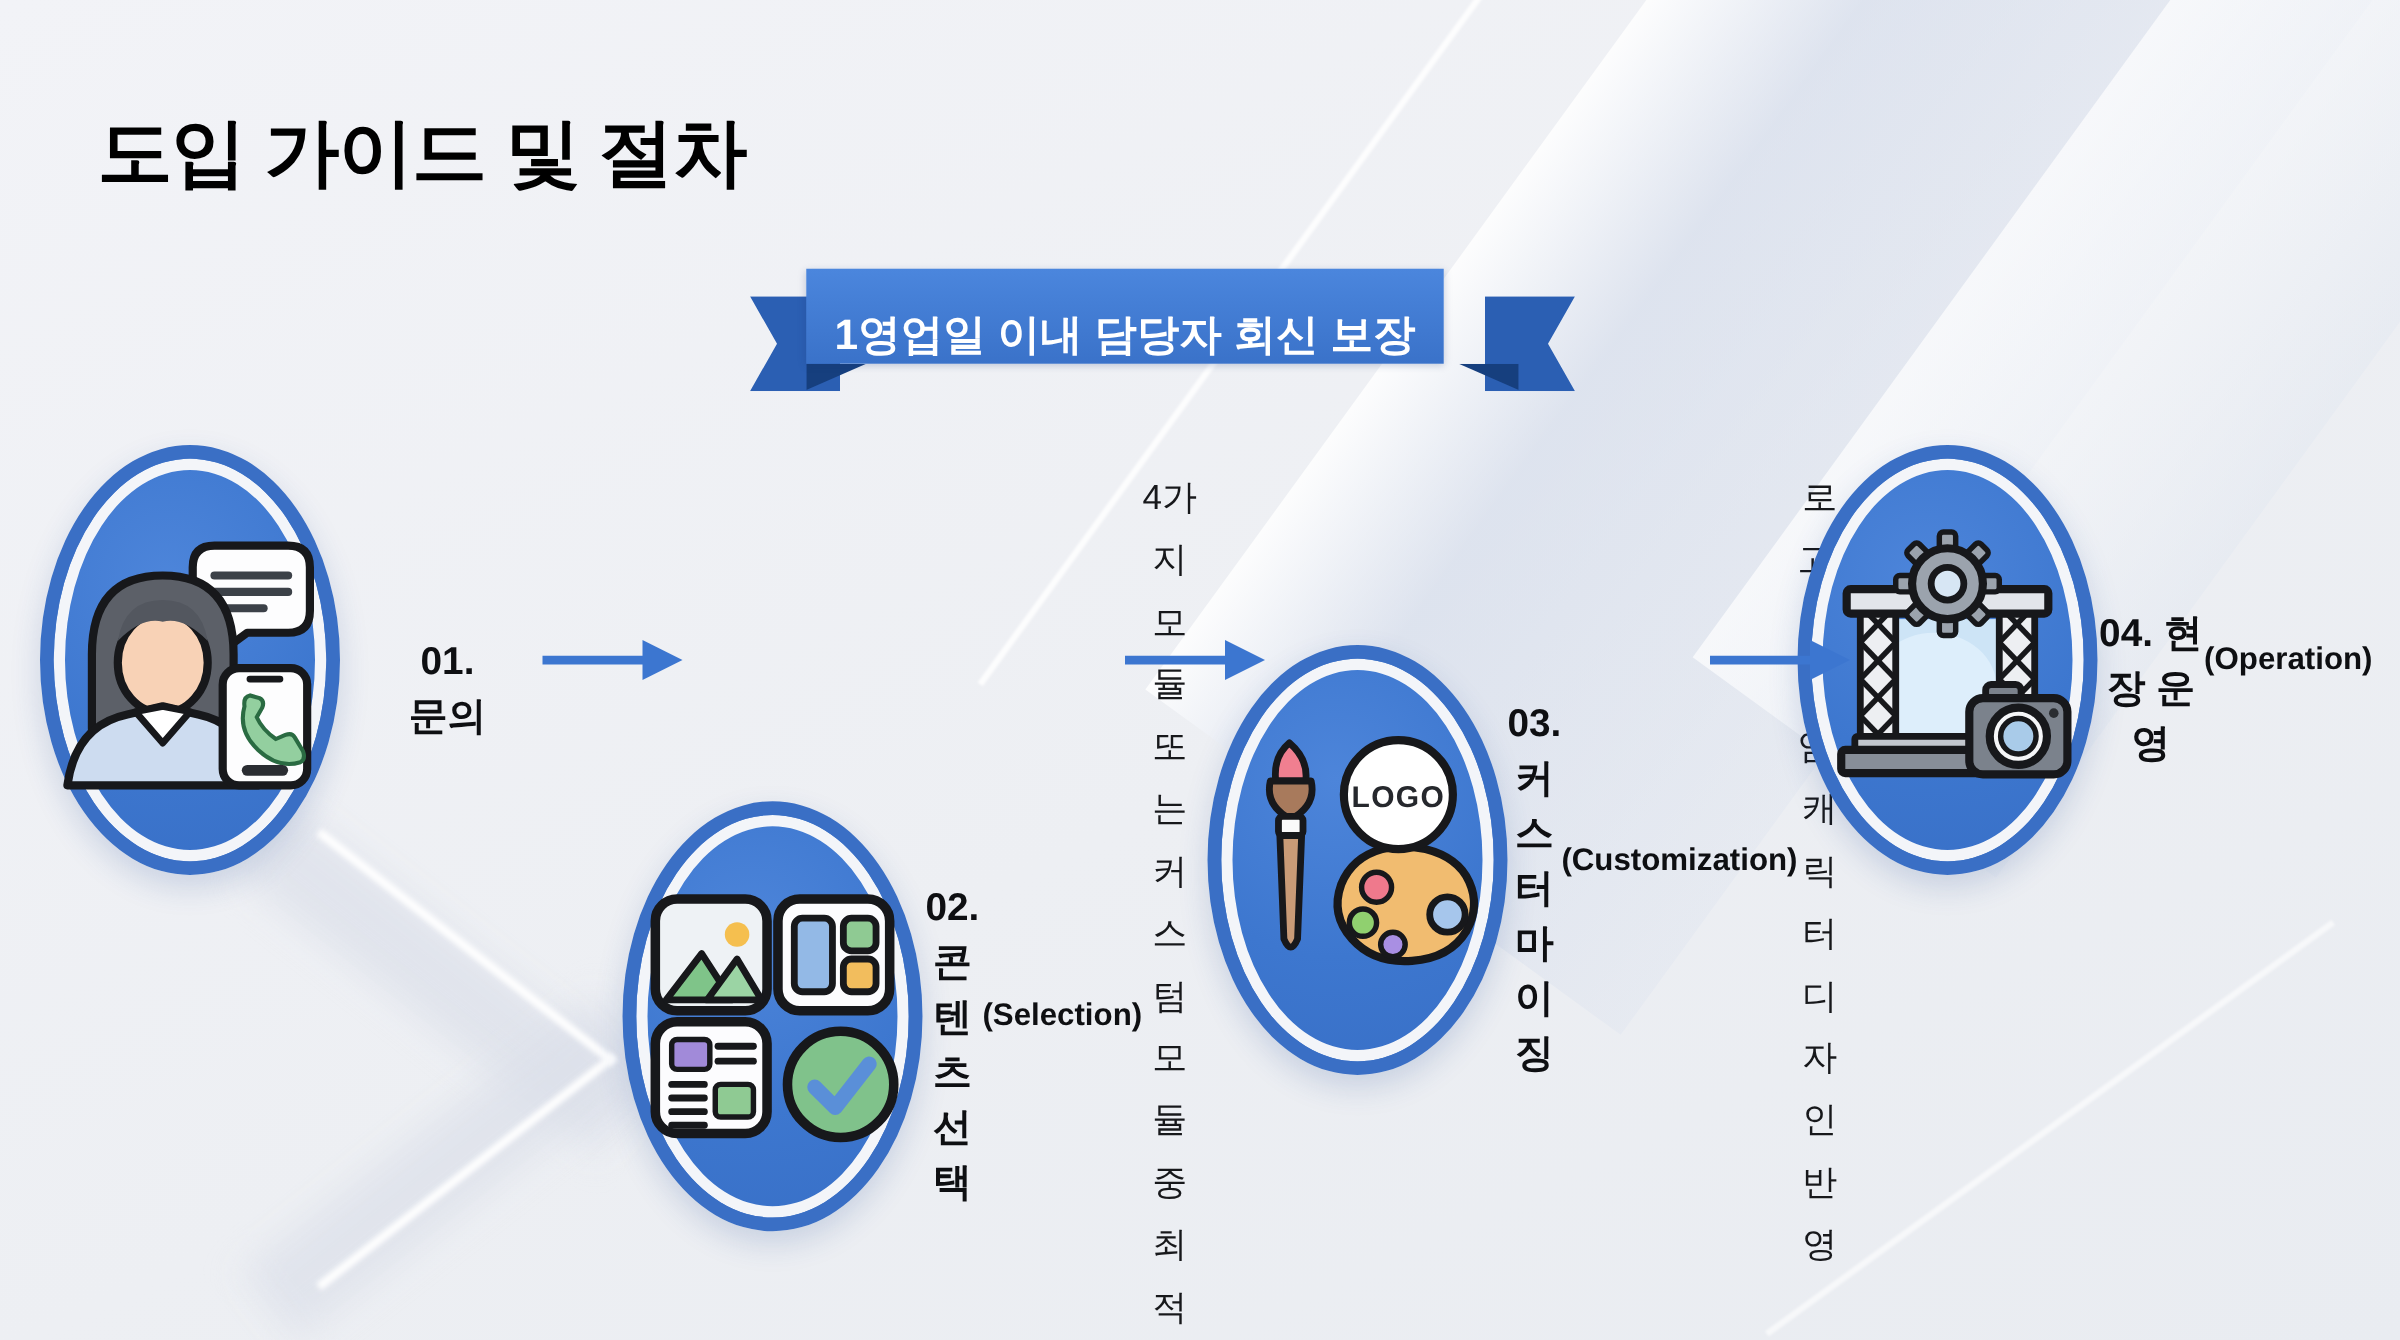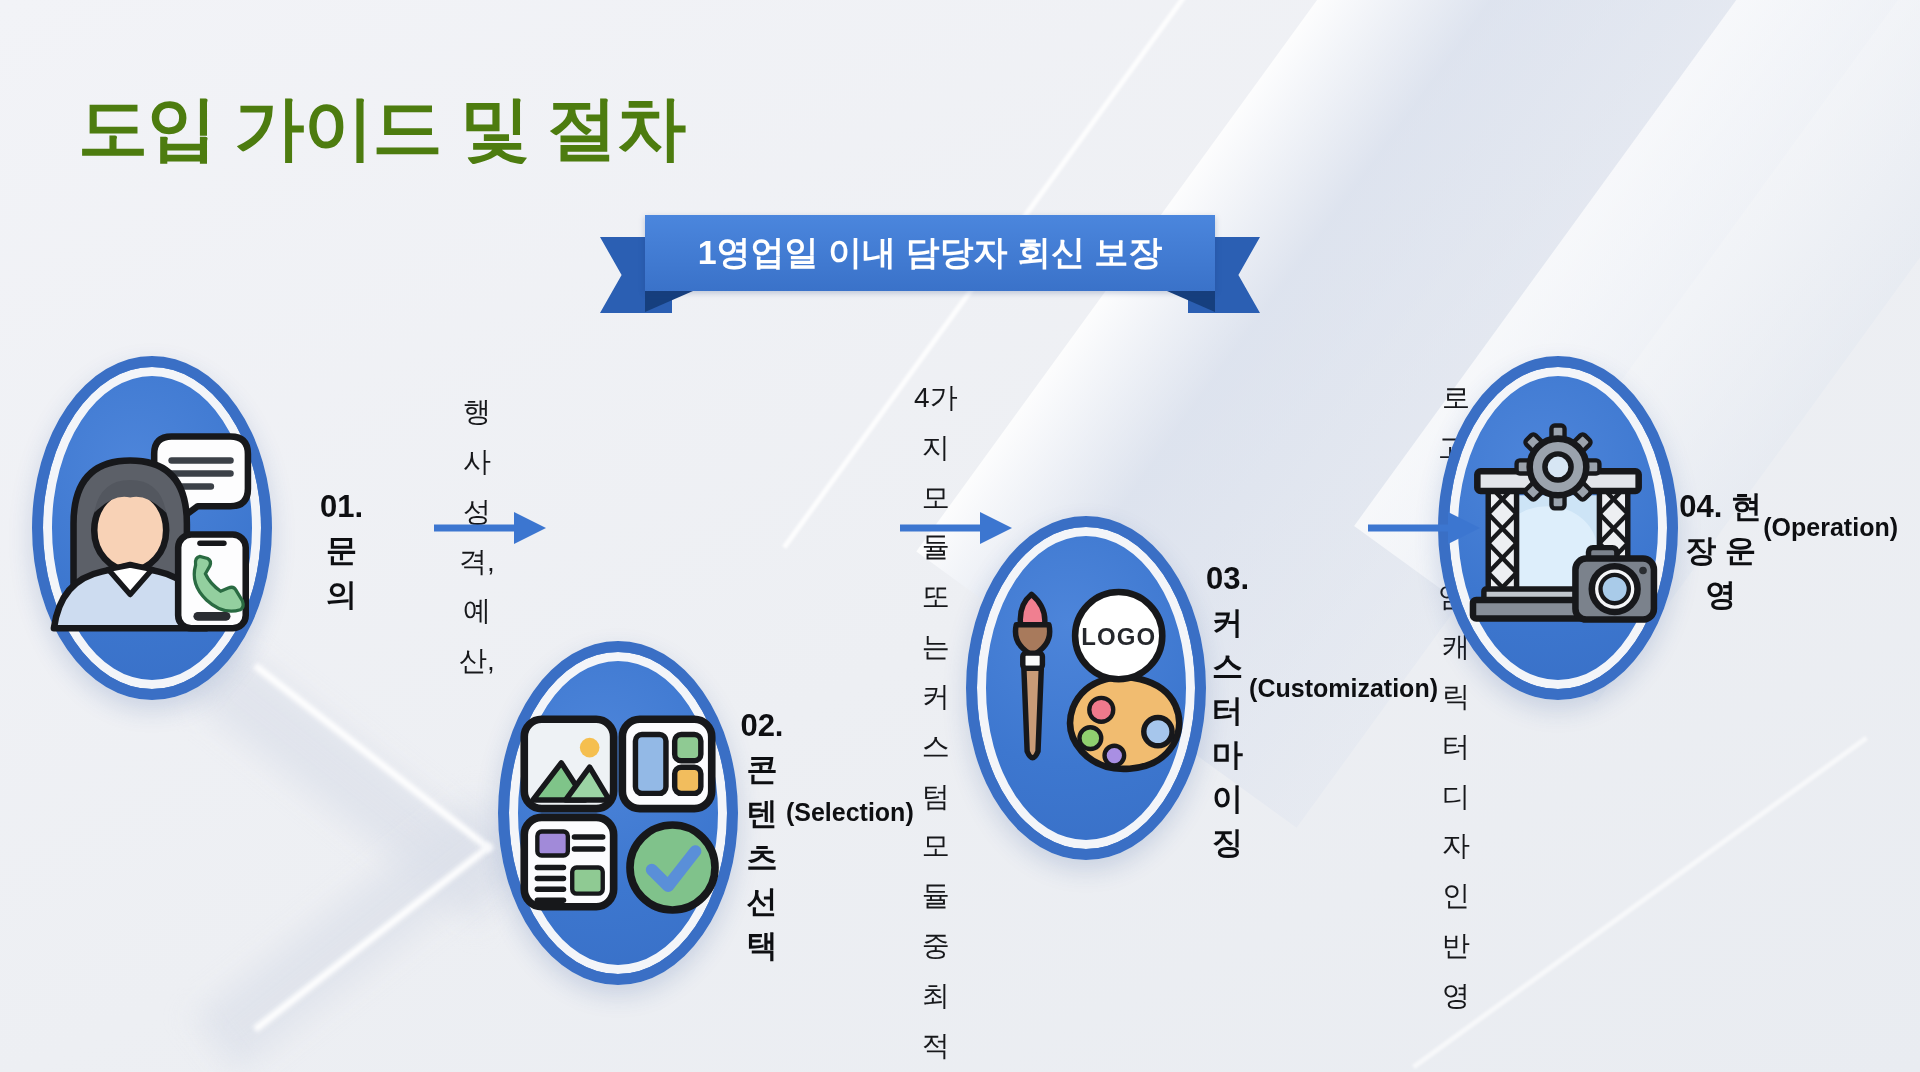--- a/index.html
+++ b/index.html
@@ -24,35 +24,35 @@
     transform:rotate(-38deg); transform-origin:left center; filter:blur(14px); }
   .chev-line-1 { left:255px; top:662px; width:300px; height:7px; background:rgba(255,255,255,0.95);
     transform:rotate(38deg); transform-origin:left center; filter:blur(2px); }
   .chev-line-2 { left:255px; top:1026px; width:300px; height:7px; background:rgba(255,255,255,0.95);
     transform:rotate(-38deg); transform-origin:left center; filter:blur(2px); }
   .line-b { left:1360px; top:900px; width:560px; height:5px; background:rgba(255,255,255,0.6);
     transform:rotate(-36deg); filter:blur(1px); }
 
   .main-title {
     position:absolute; left:78px; top:82px;
-    font-size:70px; font-weight:900; color:#4d7c0f; letter-spacing:-1px;
+    font-size:60px; font-weight:900; color:#000000; letter-spacing:-1px;
   }
 
   
   .ribbon { position:absolute; left:600px; top:215px; width:660px; height:100px; }
   .ribbon .tail { position:absolute; top:22px; width:72px; height:76px; background:#2b5fb3; }
   .ribbon .tail-left  { left:0; clip-path:polygon(0 0,100% 0,100% 100%,0 100%,30% 50%); }
   .ribbon .tail-right { left:588px; clip-path:polygon(0 0,100% 0,70% 50%,100% 100%,0 100%); }
   .ribbon .fold { position:absolute; top:76px; width:48px; height:21px; background:#163f7e; }
   .ribbon .fold-left  { left:45px;  clip-path:polygon(0 0,100% 0,0 100%); }
   .ribbon .fold-right { left:567px; clip-path:polygon(0 0,100% 0,100% 100%); }
   .ribbon .band {
-    position:absolute; left:45px; top:0; width:570px; height:76px;
+    position:absolute; left:45px; top:0; width:510px; height:76px;
     background:linear-gradient(180deg,#4b86dd 0%,#3a72c9 100%);
-    display:flex; align-items:center; justify-content:center;
+    display:flex; align-items:flex-end; justify-content:center;
     box-shadow:0 2px 6px rgba(30,60,120,0.25);
   }
   .ribbon .band span { color:#fff; font-size:34px; font-weight:800; letter-spacing:0; }
 
   
   .step { position:absolute; top:356px; width:460px; display:flex; flex-direction:row; align-items:center; }
   .step-1 { left:32px;gap:48px; } .step-2 { left:498px; } .step-3 { left:966px; } .step-4 { left:1438px; }
   .circle {
     width:344px; height:344px; border-radius:50%;
     border:11px solid #3a6fc5;
@@ -114,21 +114,20 @@
 
       <rect class="icon-stroke" x="124" y="106" width="62" height="86" rx="12" fill="#fdfdfe" stroke-width="6"></rect>
       <line x1="144" y1="114" x2="166" y2="114" stroke="#17181b" stroke-width="5" stroke-linecap="round"></line>
       <path d="M140 134 Q135 152 150 166 Q165 180 181 175 Q185 173 183 167 L177 157 Q175 153 170 155 L163 158 Q153 151 149 142 L153 135 Q155 130 151 128 L144 126 Q139 127 140 134 Z" fill="#93cf9f" stroke="#2a6b42" stroke-width="3"></path>
       <rect x="138" y="177" width="34" height="8" rx="4" fill="#2a2d32"></rect>
     </svg>
   </div>
   <div class="step-title">01. 문의</div>
   <div class="step-subtitle"></div>
   <div class="step-desc">
-    <span>행사 성격, 예산,</span>
     <span></span>
   </div>
 </div>
 
 <div class="step step-2">
   <div class="circle">
     <svg viewBox="0 0 200 200">
 
       <rect class="icon-stroke" x="14" y="14" width="82" height="82" rx="16" fill="#eef2f5" stroke-width="7"></rect>
       <circle cx="74" cy="40" r="9" fill="#f5bf4f"></circle>

